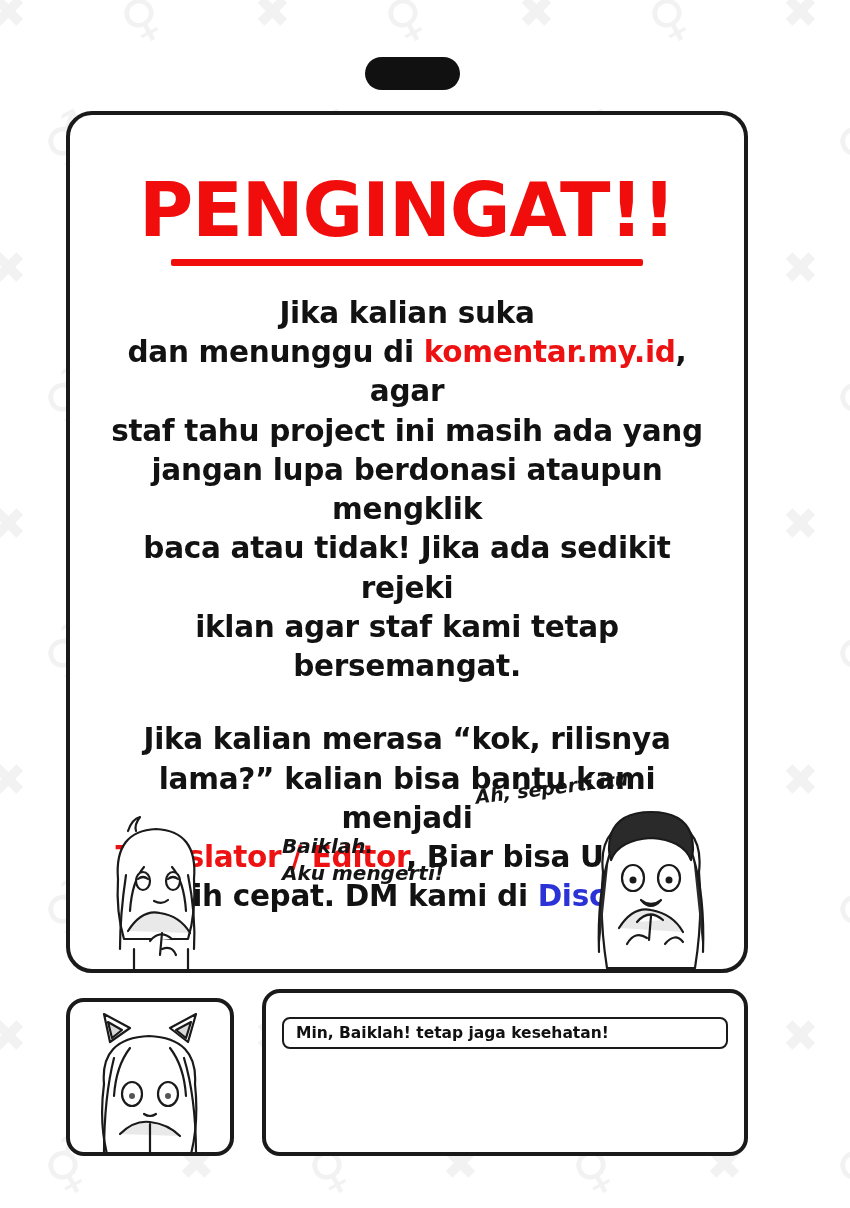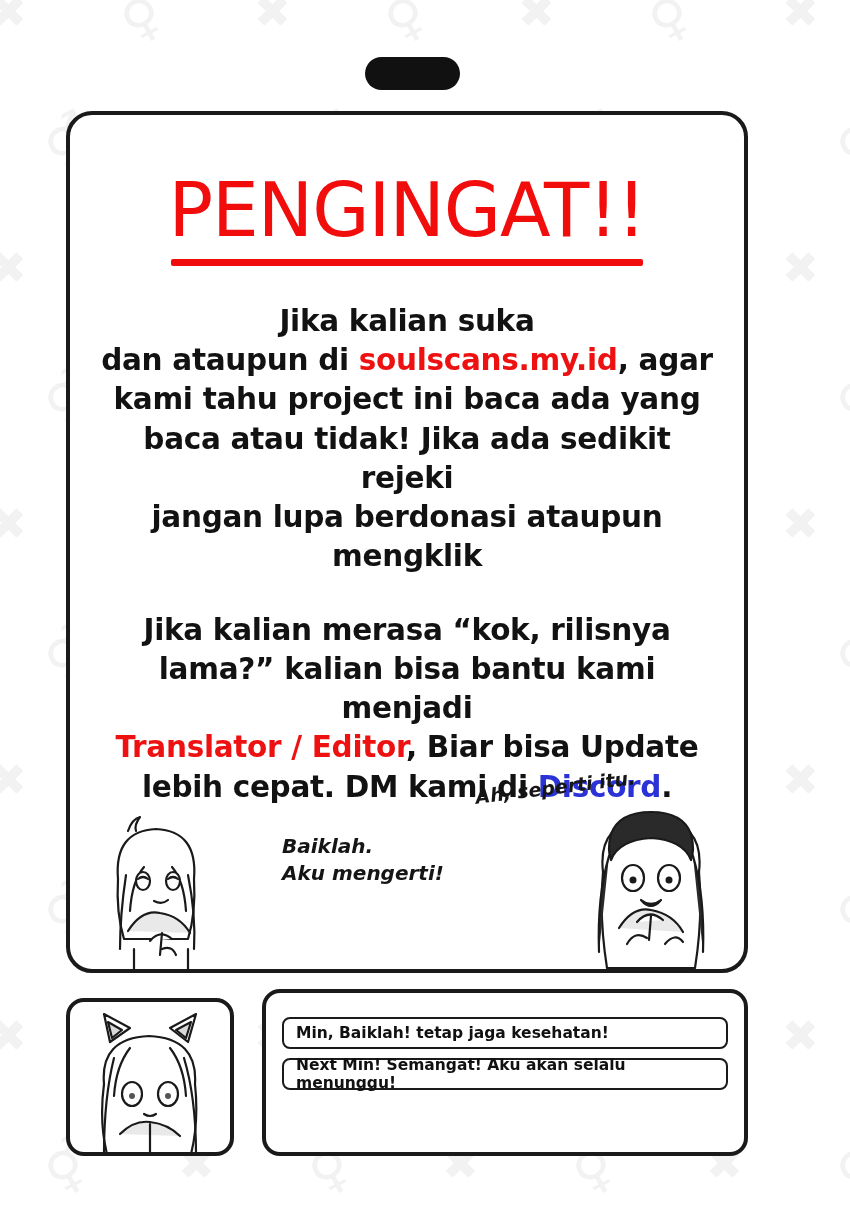--- a/index.html
+++ b/index.html
@@ -63,21 +63,21 @@
     border-radius: 26px;
     box-sizing: border-box;
     z-index: 2;
     overflow: hidden;
   }
 
   #headline {
     text-align: center;
     color: #f20d0d;
     font-family: "DejaVu Sans", sans-serif;
-    font-weight: 400;
+    font-weight: 700;
     font-size: 74px;
     letter-spacing: -1px;
     margin-top: 58px;
     line-height: 1;
   }
   #headline-rule {
     width: 472px;
     height: 7px;
     background: #f20d0d;
     margin: 12px auto 0 auto;
@@ -88,21 +88,21 @@
     margin: 0 auto;
     width: 620px;
     text-align: center;
     font-family: "DejaVu Sans", sans-serif;
     font-weight: 700;
     font-size: 29.5px;
     line-height: 1.33;
     color: #121212;
     letter-spacing: -0.3px;
   }
-  #para1 { margin-top: 36px; }
+  #para1 { margin-top: 28px; }
   #para2 { margin-top: 34px; }
 
   .hl-red { color: #ee1111; }
   .hl-blue { color: #2b32d6; }
 
   
   .char {
     position: absolute;
     bottom: 0;
   }
@@ -265,25 +265,26 @@
 <div id="notch"></div>
 
 <div id="panel">
 
   <div id="headline">PENGINGAT!!</div>
   <div id="headline-rule"></div>
 
   <div id="para1" class="body-text">
     <div>Jika kalian suka</div>
     <div>
-      <span>dan ataupun di </span><span class="hl-red">soulscans.my.id</span><span>, agar</span>
+      <span>dan menunggu di </span><span class="hl-red">komentar.my.id</span><span>, agar</span>
     </div>
-    <div>kami tahu project ini baca ada yang</div>
+    <div>staf tahu project ini masih ada yang</div>
+    <div>jangan lupa berdonasi ataupun mengklik</div>
     <div>baca atau tidak! Jika ada sedikit rejeki</div>
-    <div>jangan lupa berdonasi ataupun mengklik</div>
+    <div>iklan agar staf kami tetap bersemangat.</div>
   </div>
 
   <div id="para2" class="body-text">
     <div>Jika kalian merasa “kok, rilisnya</div>
     <div>lama?” kalian bisa bantu kami menjadi</div>
     <div>
       <span class="hl-red">Translator / Editor</span><span>, Biar bisa Update</span>
     </div>
     <div>
       <span>lebih cepat. DM kami di </span><span class="hl-blue">Discord</span><span>.</span>
@@ -357,16 +358,13 @@
       <path d="M50 132 q14 -14 30 -12 q18 2 30 14" fill="#e9e9e9"></path>
       <path d="M80 122 l0 28"></path>
     </g>
   </svg>
 </div>
 
 <div id="comment-box">
   <div class="comment-row">
     <span>Min, Baiklah! tetap jaga kesehatan!</span>
   </div>
-  <div class="comment-row">
-    <span>Next Min! Semangat! Aku akan selalu menunggu!</span>
-  </div>
 </div>
 
 </body></html>

